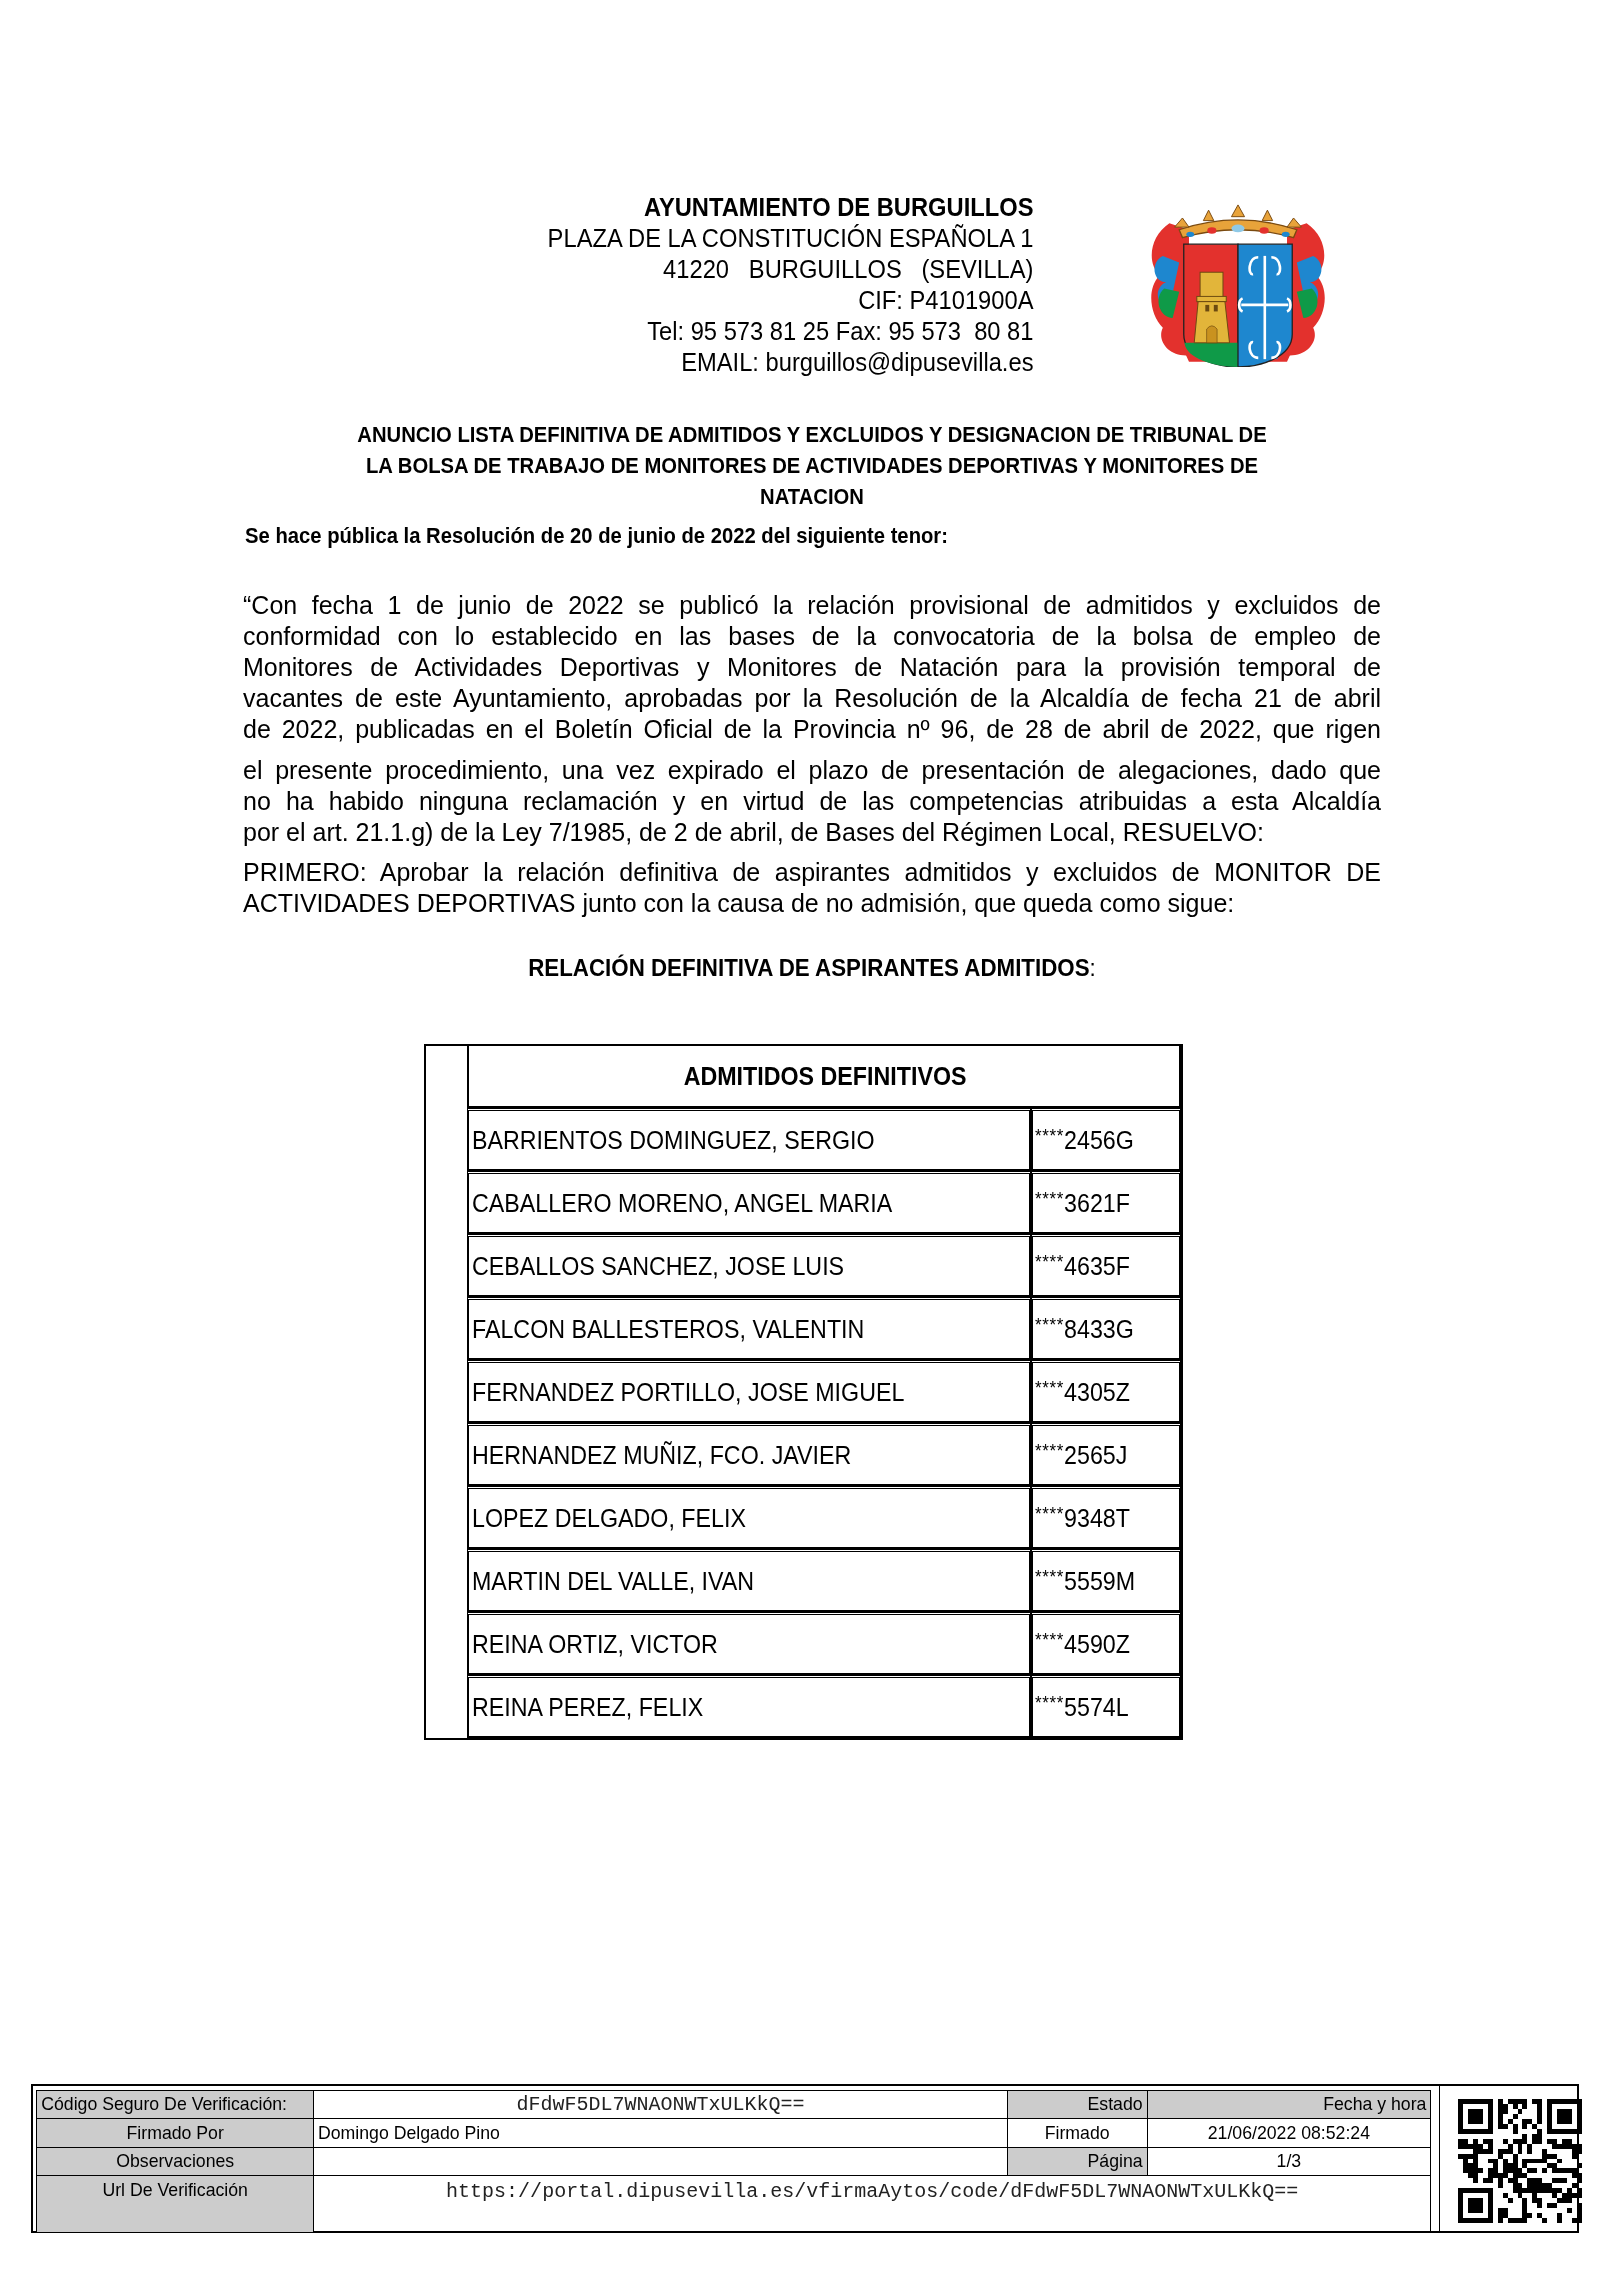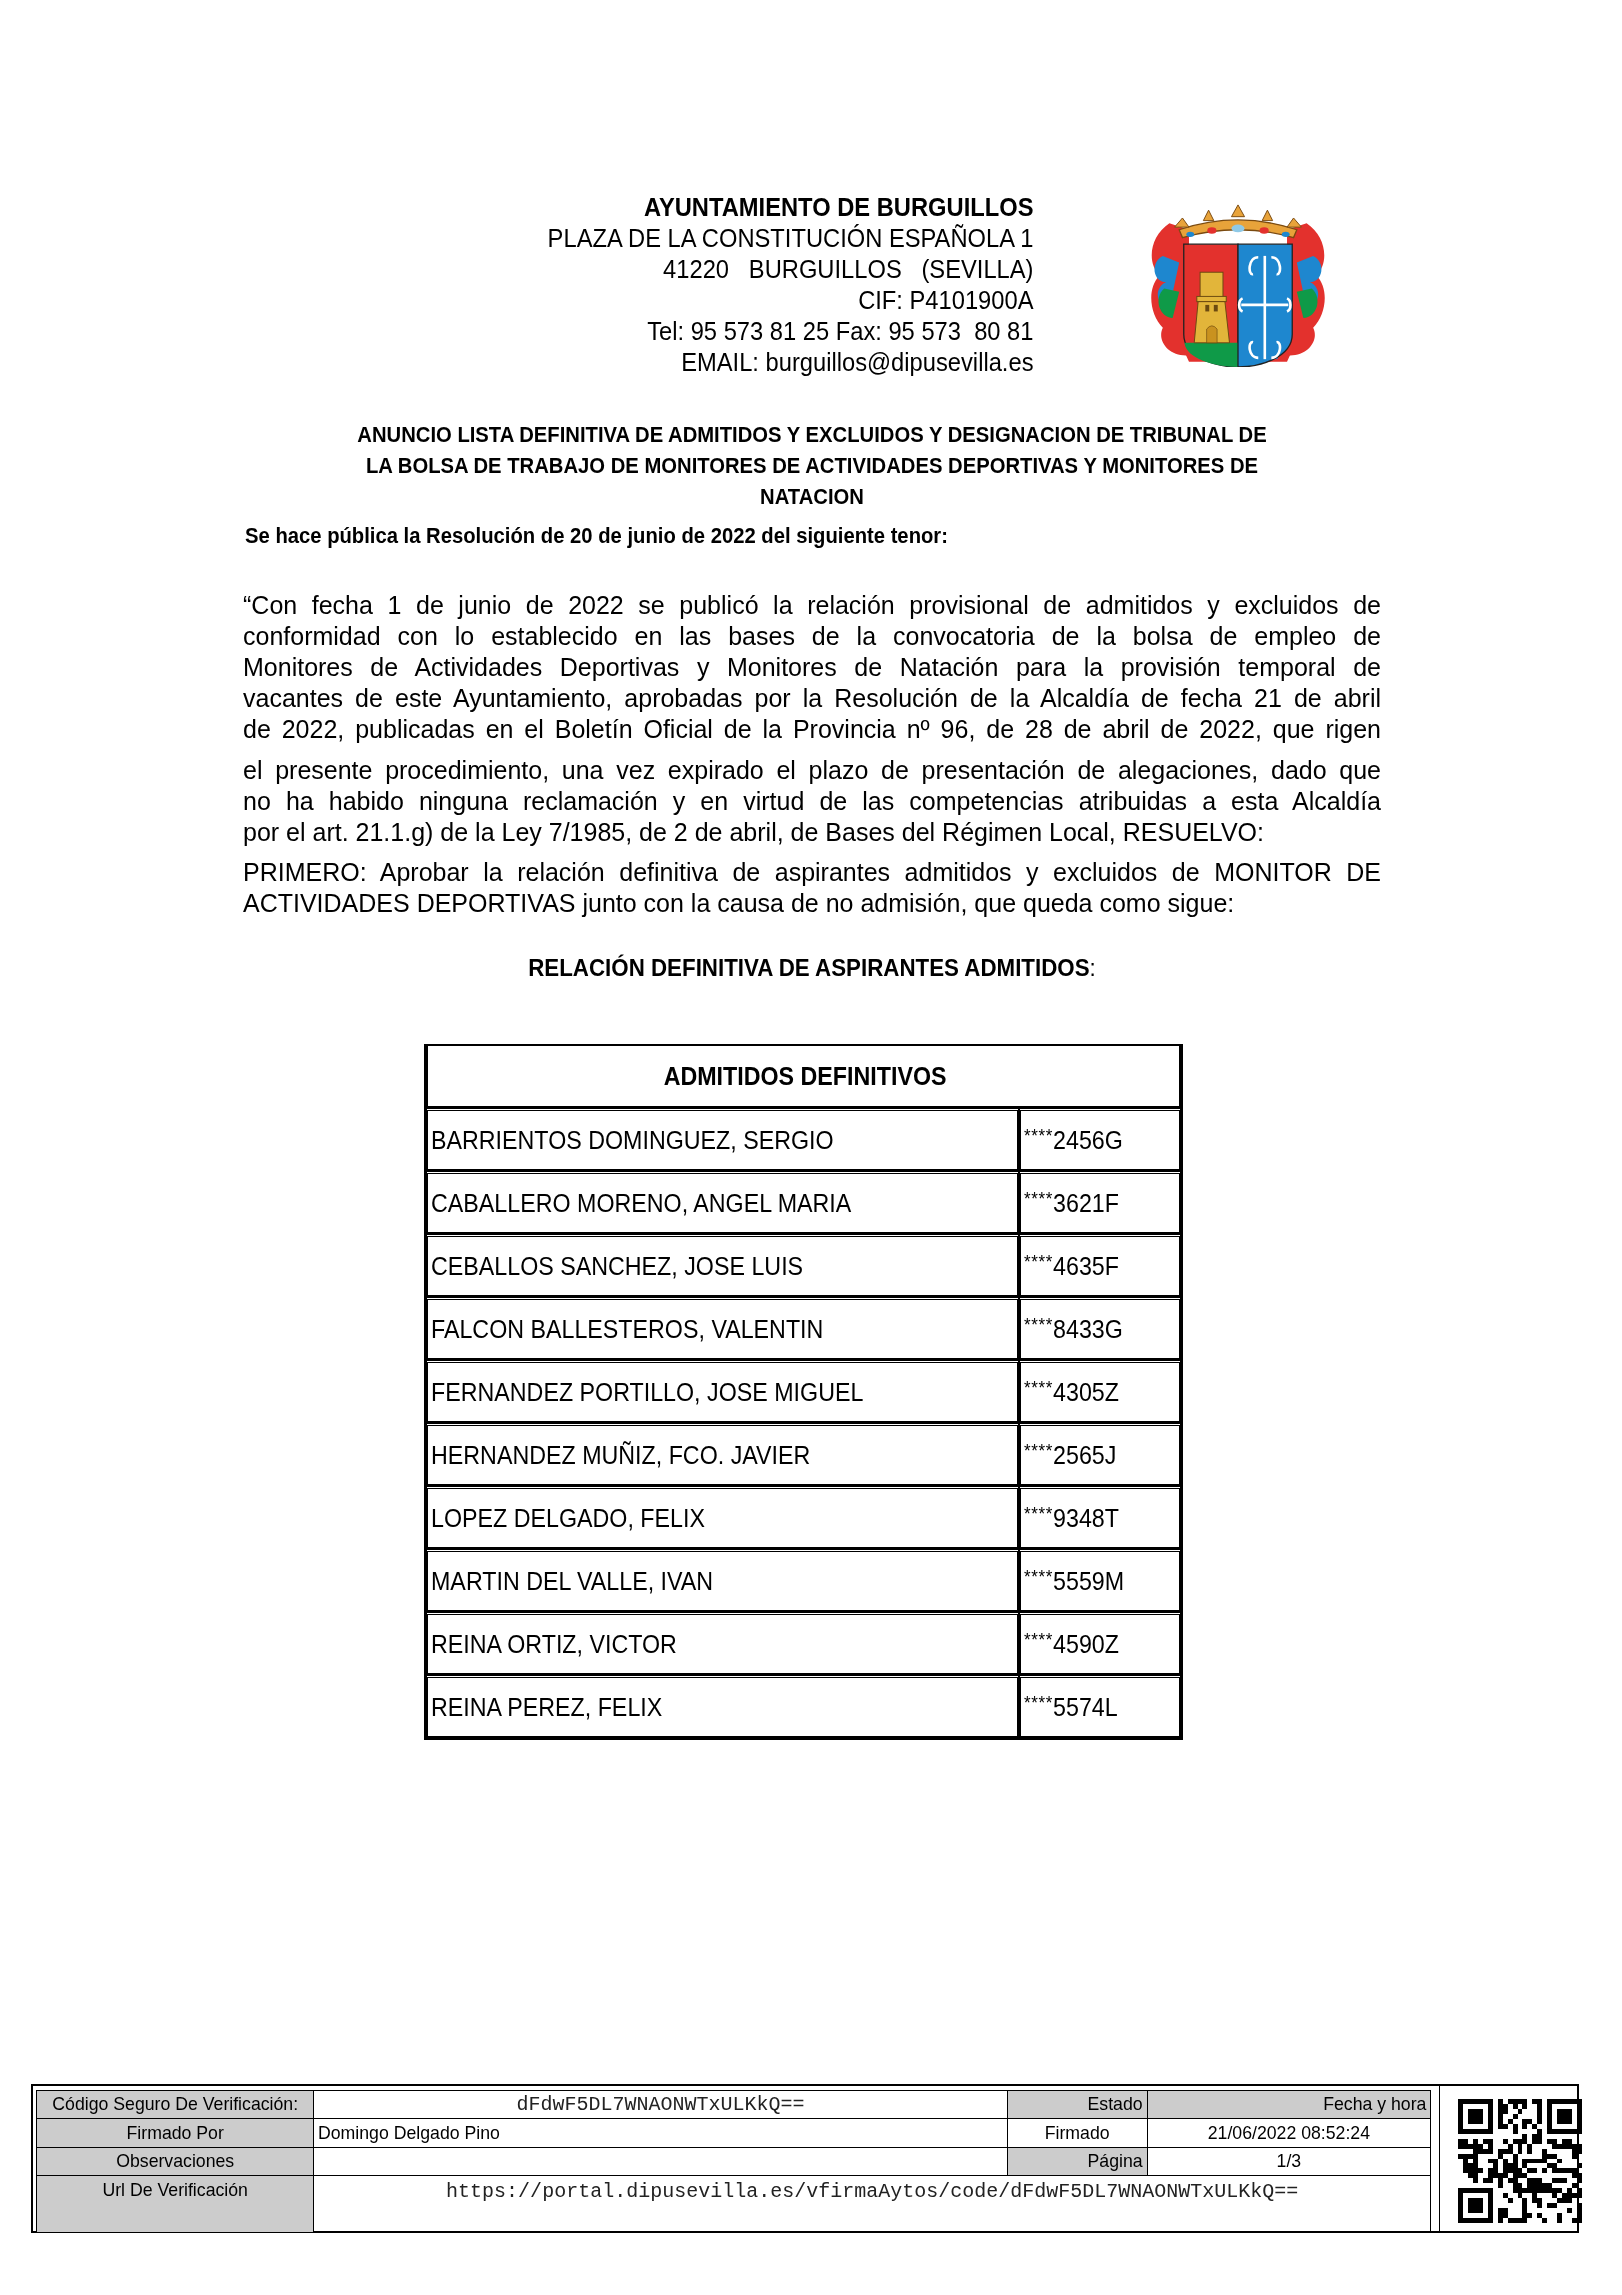--- a/index.html
+++ b/index.html
@@ -26,37 +26,37 @@
   .para .ln.last { text-align-last: left; }
   #body-para { top: 590px; }
   #primero { top: 857px; }
 
   #rel-heading { left: 243px; top: 954px; width: 1138px; text-align: center; font-weight: bold;
                  font-size: 24px; transform: scaleX(0.93); }
   #rel-heading .colon { font-weight: normal; }
 
   
   #adm-table { left: 424px; top: 1044px; width: 759px; border-collapse: separate; border-spacing: 0;
-               border: 2.6px solid #000; }
+               border: 2.6px solid #000; padding-left: 41px; }
   #adm-table td { border: 2px solid #000; border-top: 3.3px double #000; padding: 0 0 0 2.6px; height: 58px;
                   font-size: 25px; vertical-align: middle; white-space: nowrap; }
   #adm-table tr.title td { text-align: center; font-weight: bold; height: 60px; border-top: none; }
   #adm-table tr.head td { font-weight: bold; }
   #adm-table td.name { width: 592px; }
   #adm-table td.dni { width: 157px; }
   .cond { display: inline-block; transform: scaleX(0.93); transform-origin: left; }
   #adm-table tr.title td .cond { transform-origin: center; }
   .stars { font-size: 18.3px; vertical-align: 6.5px; letter-spacing: 0.7px; }
 
   
   #footer { left: 31px; top: 2084px; width: 1548px; height: 149px; border: 2px solid #000; box-sizing: border-box; }
   #ftable { position: absolute; left: 3.3px; top: 3.9px; width: 1395px; border-collapse: collapse; }
   #ftable td { border: 1.3px solid #000; font-size: 17.7px; height: 27.5px; padding: 0 3.9px; white-space: nowrap; }
   #ftable td.lbl { background: #cccccc; text-align: center; width: 268px; }
-  #ftable td.lbl.first { text-align: center; }
+  #ftable td.lbl.first { text-align: left; }
   #ftable td.mono { font-family: "Liberation Mono", monospace; font-size: 20px; text-align: center; color: #222; }
   #ftable td.center { text-align: center; }
   #ftable td.gray { background: #cccccc; text-align: right; width: 131px; }
   #ftable td.wide { width: 275px; }
   #ftable tr.url td { height: 52px; vertical-align: top; padding-top: 3.9px; }
   #qr-box { position: absolute; left: 1406px; top: 0; width: 138px; height: 145px; border-left: 1.3px solid #000; }
   #qr { position: absolute; left: 18.3px; top: 13px; width: 124px; height: 124px; }
 </style>
 </head>
 <body>

